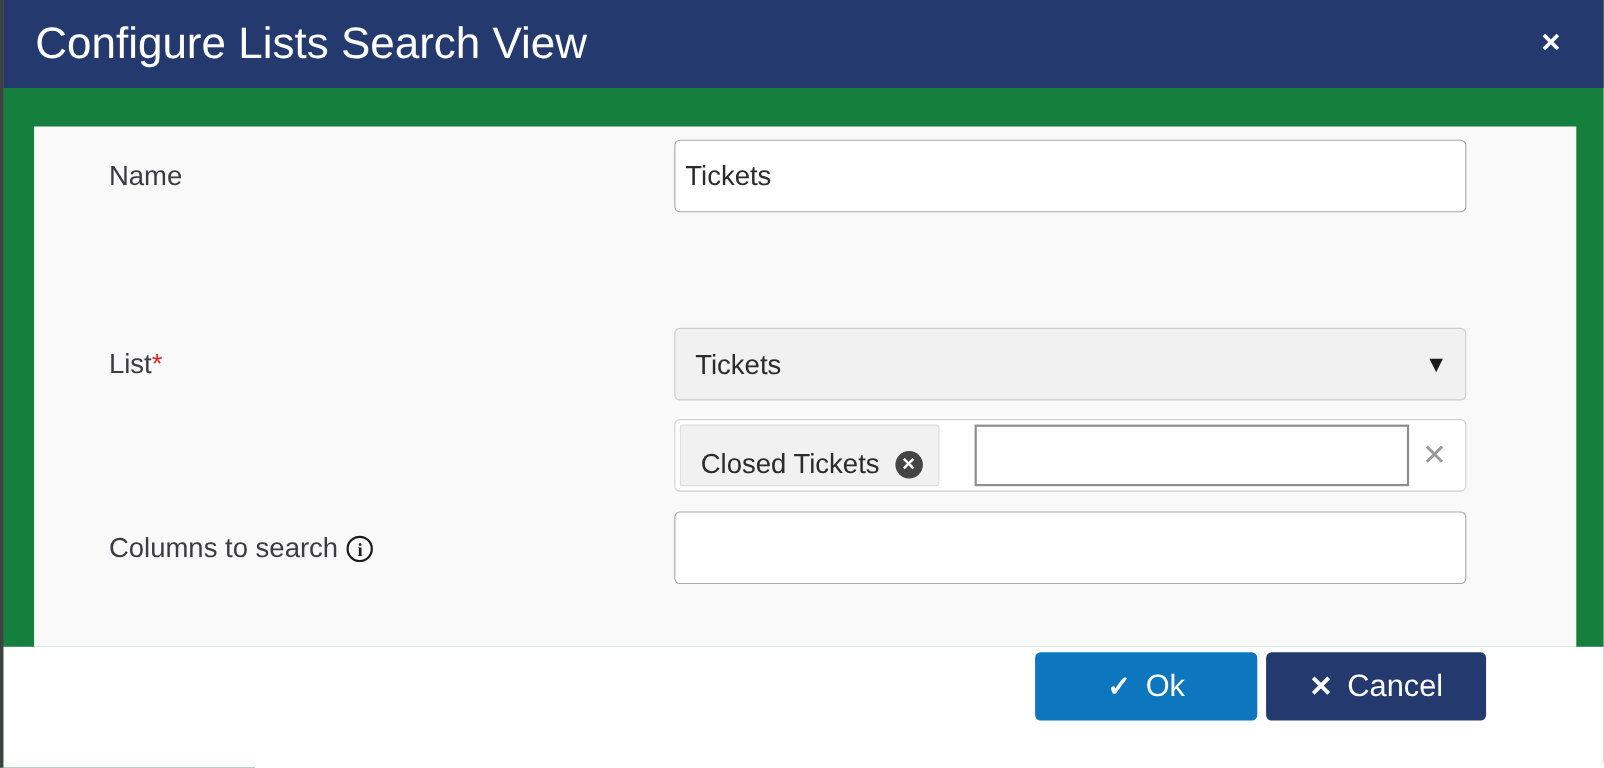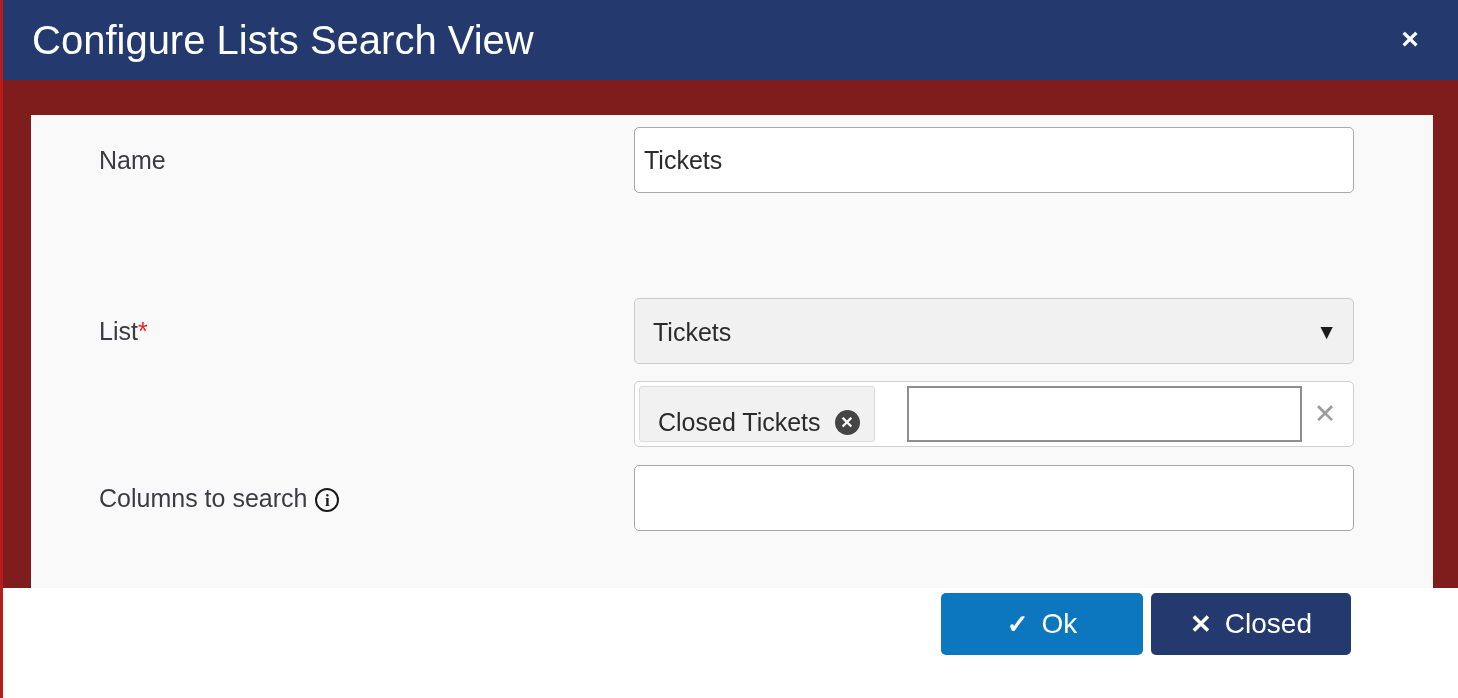--- a/index.html
+++ b/index.html
@@ -7,23 +7,23 @@
   html, body {
     margin: 0;
     padding: 0;
     background: #ffffff;
     font-family: "Liberation Sans", sans-serif;
   }
   #screen {
     position: relative;
     width: 1458px;
     height: 698px;
-    background: #7f1d1d;
+    background: #15803d;
     overflow: hidden;
-    border-left: 3px solid #b91c1c;
+    border-left: 3px solid #404040;
   }
 
   
   .dlg-header {
     position: absolute;
     left: 0;
     top: 0;
     width: 1458px;
     height: 80px;
     background: #243a6e;
@@ -102,21 +102,21 @@
     text-align: center;
     color: #1a1a1a;
     vertical-align: 1px;
     margin-left: 8px;
     font-family: "Liberation Serif", serif;
     cursor: pointer;
   }
 
   .fctl {
     position: absolute;
-    left: 603px;
+    left: 582px;
     top: 0;
     width: 720px;
     height: 66px;
   }
 
   .txtinput {
     width: 720px;
     height: 66px;
     background: #ffffff;
     border: 1px solid #a8a8a8;
@@ -313,17 +313,17 @@
 
   </div>
 
   <div class="footer">
     <button class="btn btn-ok">
       <span class="btn-glyph">✓</span>
       <span>Ok</span>
     </button>
     <button class="btn btn-cancel">
       <span class="btn-glyph">✕</span>
-      <span>Closed</span>
+      <span>Cancel</span>
     </button>
   </div>
 
 </div>
 
 </body></html>

